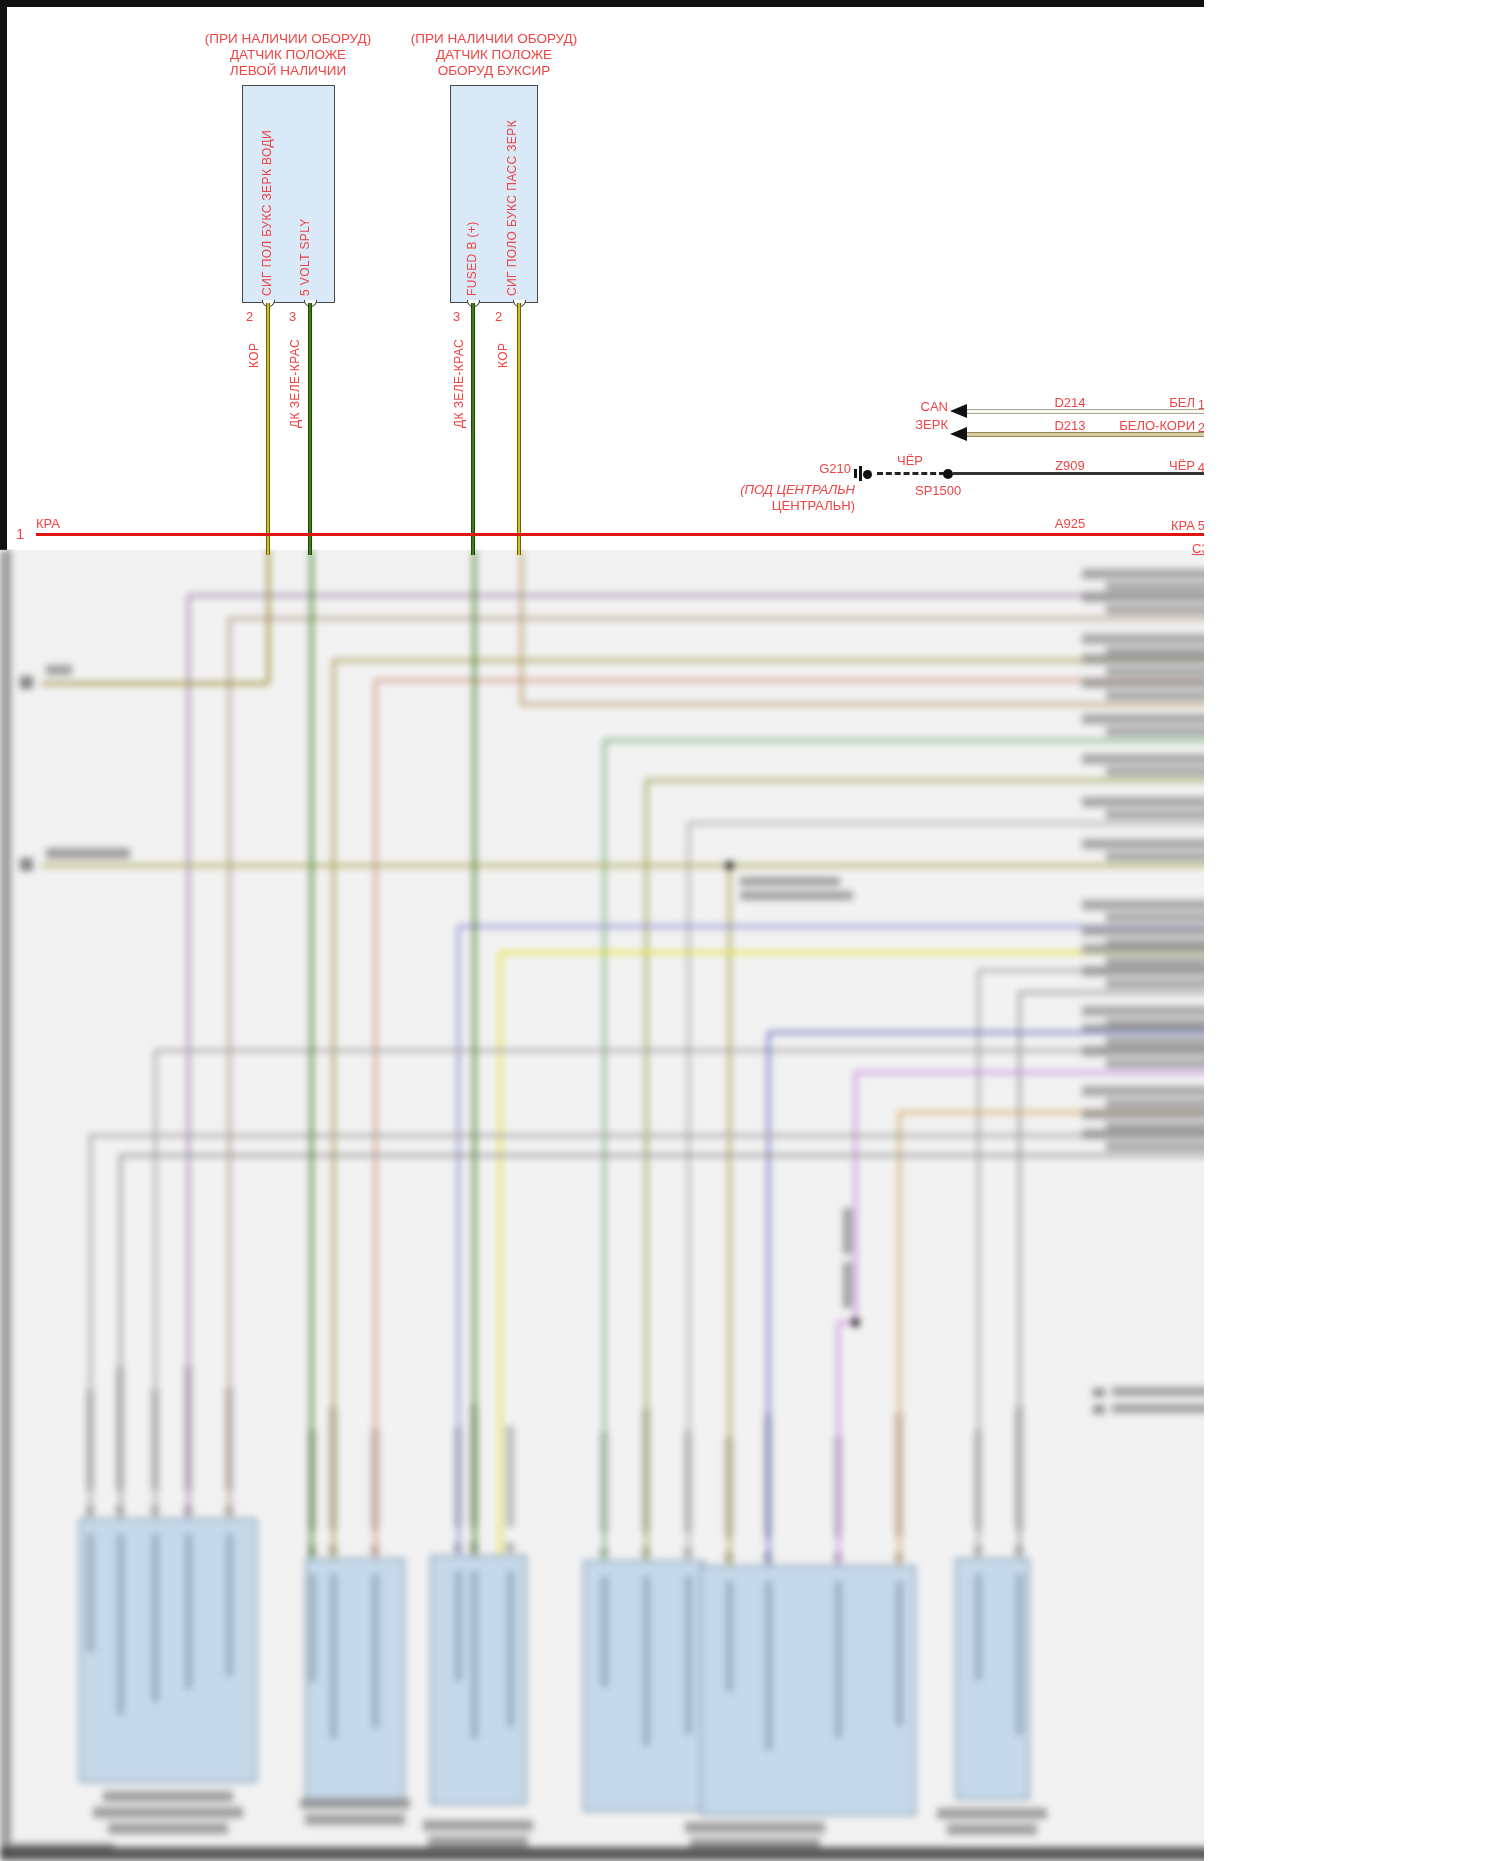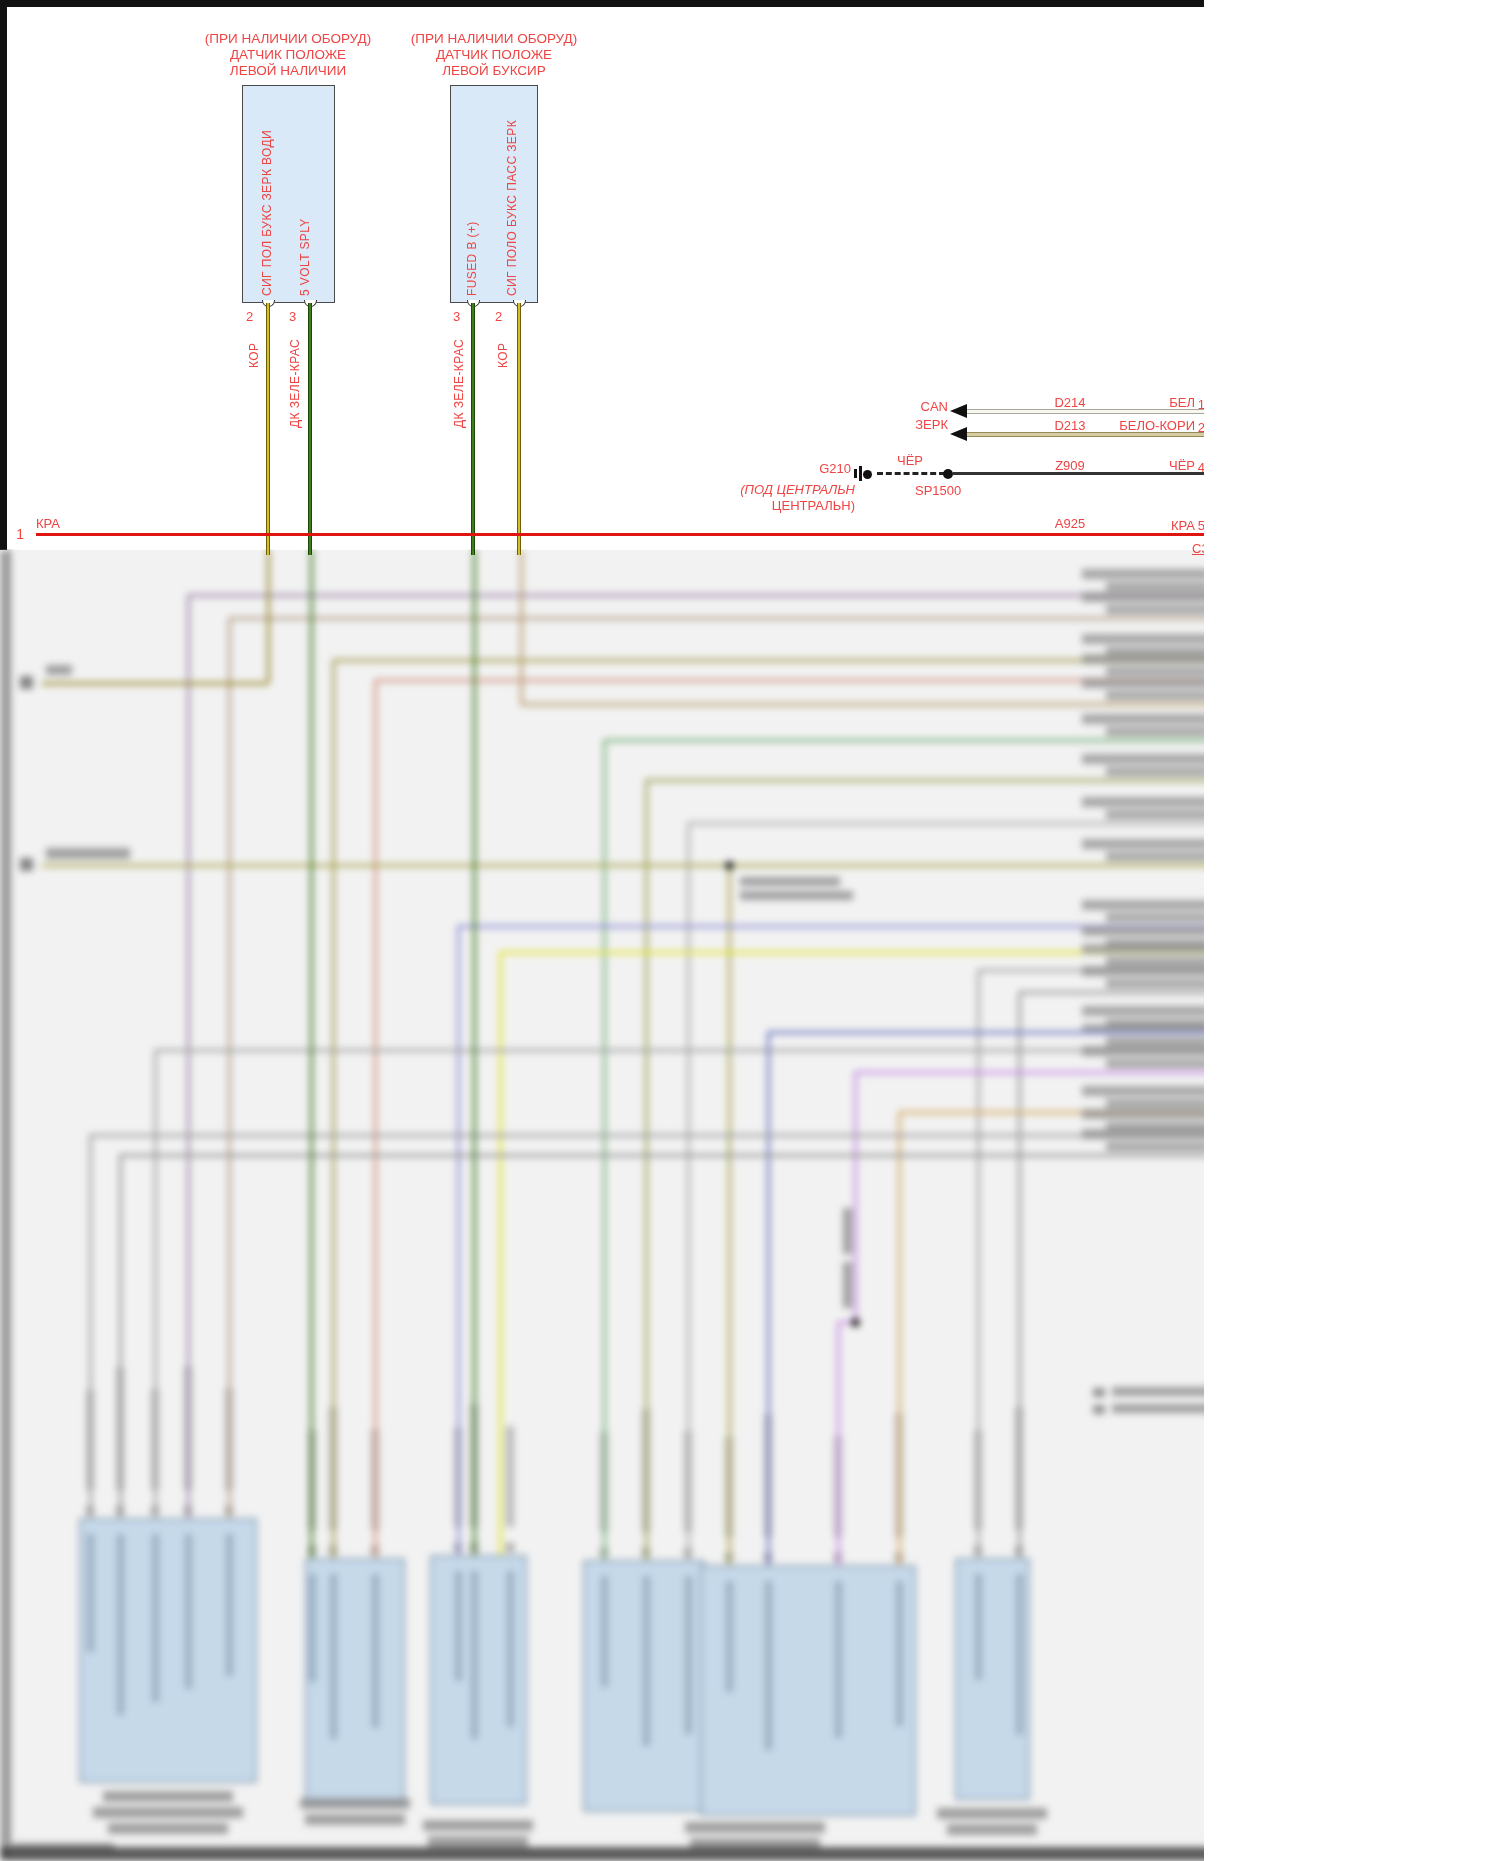--- a/index.html
+++ b/index.html
@@ -259,21 +259,21 @@
   <div class="abs t13" style="left:246px;top:309px;">2</div>
   <div class="abs t13" style="left:289px;top:309px;">3</div>
   <div class="abs vtext" style="left:247px;top:328px;height:40px;width:16px;">КОР</div>
   <div class="abs vtext" style="left:288px;top:328px;height:100px;width:16px;">ДК ЗЕЛЕ-КРАС</div>
   <div class="abs wire-v-olive" style="left:266px;top:303px;height:252px;"></div>
   <div class="abs wire-v-green" style="left:308px;top:303px;height:252px;"></div>
 
   <div class="abs hdr" style="left:386px;top:31px;width:216px;">
     <div>(ПРИ НАЛИЧИИ ОБОРУД)</div>
     <div>ДАТЧИК ПОЛОЖЕ</div>
-    <div>ЛЕВОЙ БУКСИР</div>
+    <div>ОБОРУД БУКСИР</div>
   </div>
   <div class="abs cbox" style="left:450px;top:85px;width:88px;height:218px;"></div>
   <div class="abs vtext" style="left:465px;top:214px;height:82px;width:17px;">FUSED B (+)</div>
   <div class="abs vtext" style="left:505px;top:128px;height:168px;width:17px;">СИГ ПОЛО БУКС ПАСС ЗЕРК</div>
   <div class="abs pinarc" style="left:467px;top:300px;"></div>
   <div class="abs pinarc" style="left:513px;top:300px;"></div>
   <div class="abs t13" style="left:453px;top:309px;">3</div>
   <div class="abs t13" style="left:495px;top:309px;">2</div>
   <div class="abs vtext" style="left:452px;top:328px;height:100px;width:16px;">ДК ЗЕЛЕ-КРАС</div>
   <div class="abs vtext" style="left:496px;top:328px;height:40px;width:16px;">КОР</div>

